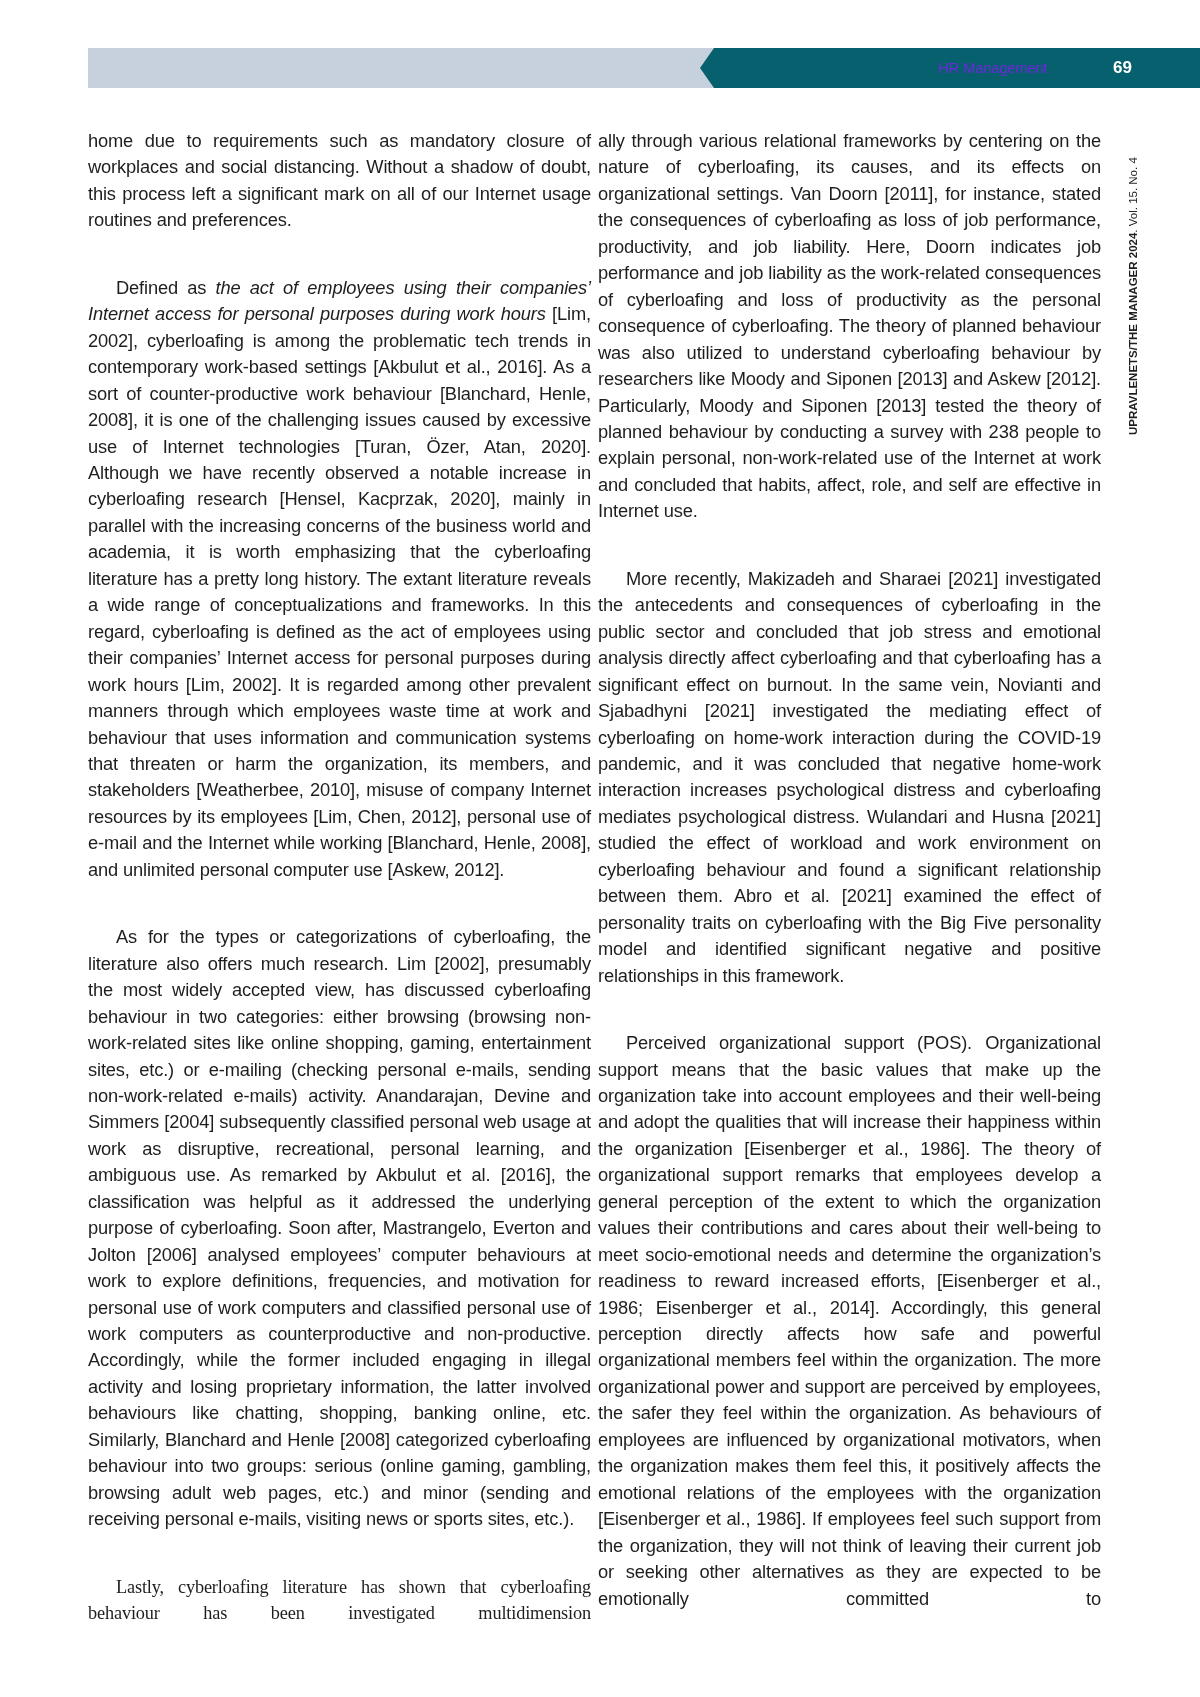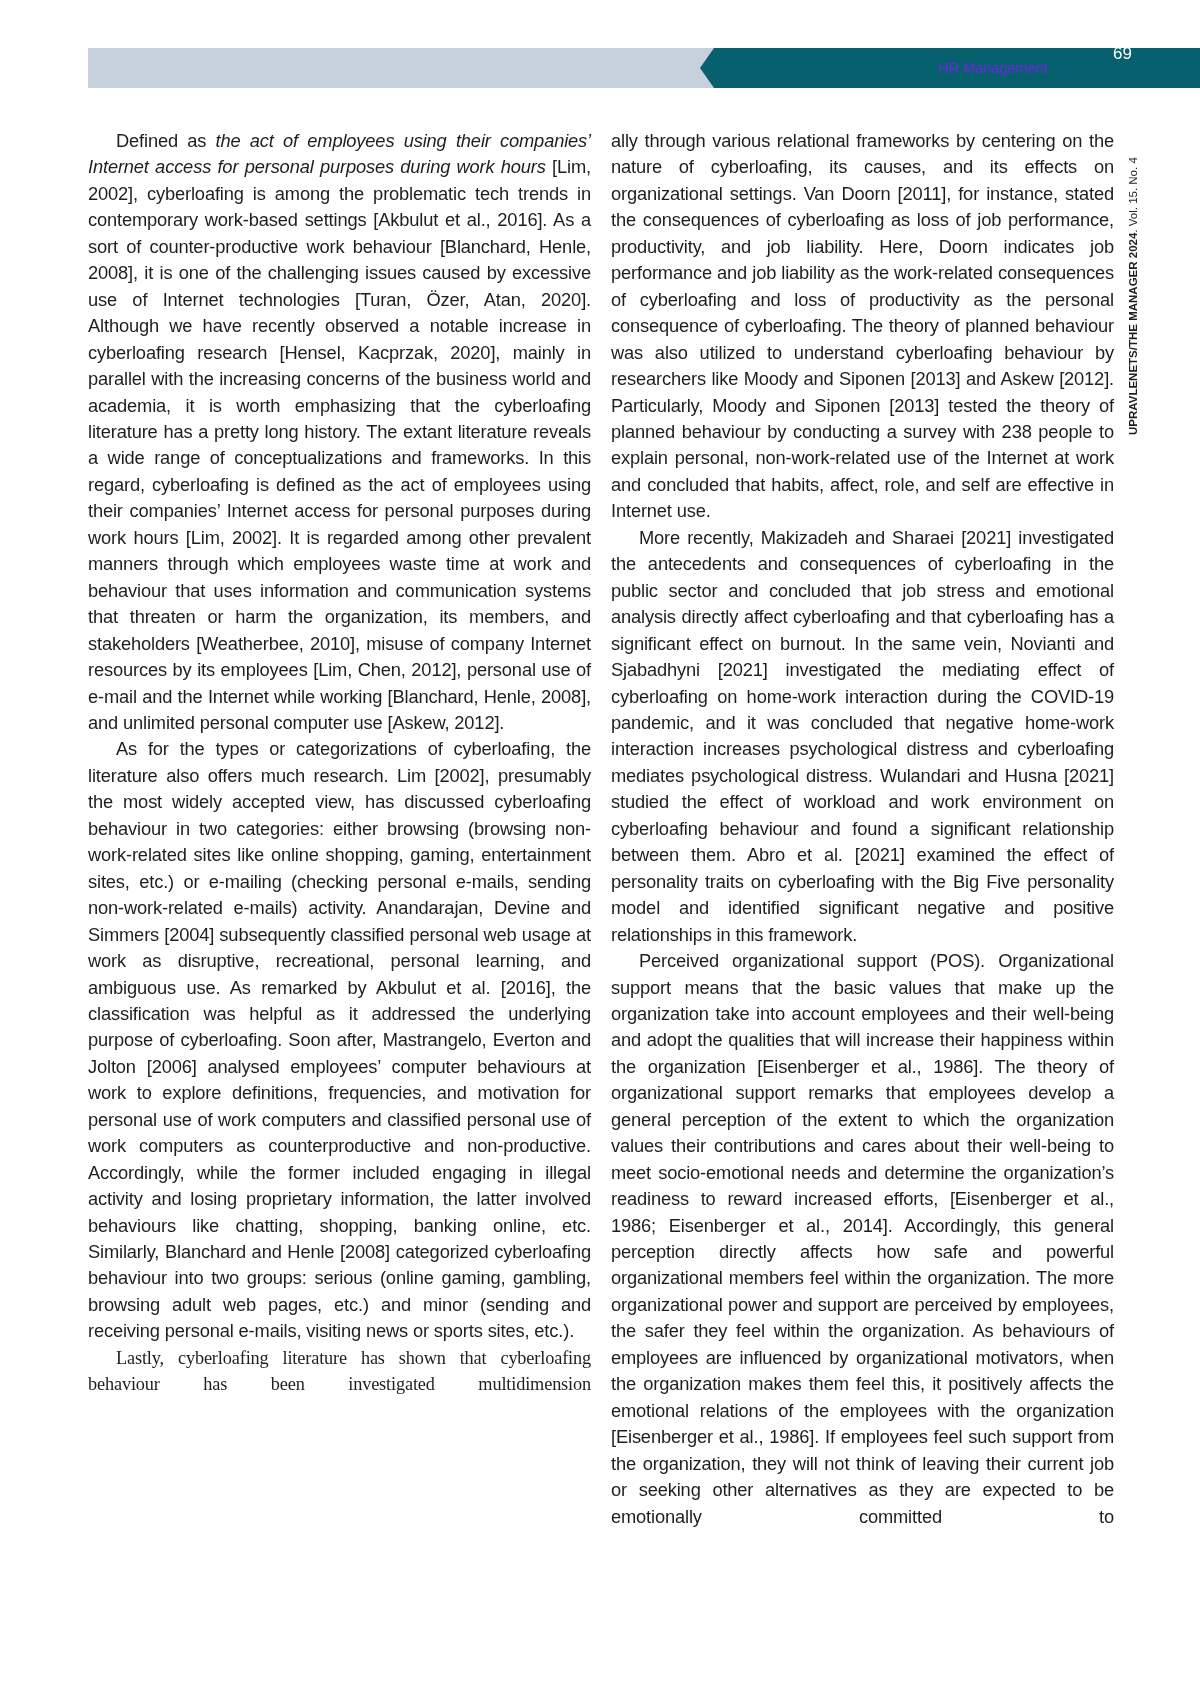--- a/index.html
+++ b/index.html
@@ -12,52 +12,53 @@
   }
   .banner-teal {
     position:absolute; left:700px; top:48px; width:500px; height:40px; background:#07606e;
     clip-path: polygon(14px 0, 100% 0, 100% 100%, 14px 100%, 0 50%);
   }
   .banner-section {
     position:absolute; left:938px; top:48px; height:51px; line-height:40px;
     color:#6d28d9; font-size:15px; letter-spacing:-0.3px;
   }
   .banner-page {
-    position:absolute; left:1113px; top:34px; height:56px; line-height:40px;
-    color:#ffffff; font-size:17px; font-weight:normal;
+    position:absolute; left:1113px; top:48px; height:56px; line-height:40px;
+    color:#ffffff; font-size:17px; font-weight:bold;
   }
   .sidebar {
     position:absolute; left:1124px; top:435px; width:340px; height:18px;
     transform-origin:0 0; transform:rotate(-90deg);
     font-size:11.5px; color:#1e1e1e; white-space:nowrap; line-height:18px;
   }
   .sidebar b { font-weight:bold; }
   .col {
     position:absolute; top:128px; width:503px;
     font-size:18.3px; line-height:26.45px; text-align:justify; hyphens:manual;
     letter-spacing:-0.15px;
   }
   .col.left { left:88px; }
-  .col.right { left:611px; width:503px; }
+  .col.right { left:598px; width:503px; }
   .col p { margin:0; text-indent:0; }
-  .col p.indent { text-indent:28px; }
+  .col p.indent { text-indent:28px;margin-top:41px; }
   .col em { font-style:italic; }
   .col strong { font-weight:normal; }
 </style>
 </head>
 <body>
 
 <div class="banner-gray"></div>
 <div class="banner-teal"></div>
 <span class="banner-section">HR Management</span>
 <span class="banner-page">69</span>
 
 <div class="sidebar"><b>UPRAVLENETS/THE MANAGER 2024</b><span>. Vol. 15. No. 4</span></div>
 
 <div class="col left">
+  <p>home due to requirements such as mandatory closure of workplaces and social distancing. Without a shadow of doubt, this process left a significant mark on all of our In­ternet usage routines and preferences.</p>
   <p class="indent"><span>Defined as </span><em>the act of employees using their companies’ Internet access for personal purposes during work hours</em><span> [Lim, 2002], cyberloafing is among the problematic tech trends in contemporary work-based settings [Akbulut et al., 2016]. As a sort of counter-productive work behaviour [Blanchard, Henle, 2008], it is one of the challenging is­sues caused by excessive use of Internet technologies [Turan, Özer, Atan, 2020]. Although we have recently ob­served a notable increase in cyberloafing research [Hen­sel, Kacprzak, 2020], mainly in parallel with the increasing concerns of the business world and academia, it is worth emphasizing that the cyberloafing literature has a pretty long history. The extant literature reveals a wide range of conceptualizations and frameworks. In this regard, cyber­loafing is defined as the act of employees using their com­panies’ Internet access for personal purposes during work hours [Lim, 2002]. It is regarded among other prevalent manners through which employees waste time at work and behaviour that uses information and communica­tion systems that threaten or harm the organization, its members, and stakeholders [Weatherbee, 2010], misuse of company Internet resources by its employees [Lim, Chen, 2012], personal use of e-mail and the Internet while working [Blanchard, Henle, 2008], and unlimited personal computer use [Askew, 2012].</span></p>
   <p class="indent">As for the types or categorizations of cyberloafing, the literature also offers much research. Lim [2002], presum­ably the most widely accepted view, has discussed cy­berloafing behaviour in two categories: either browsing (browsing non-work-related sites like online shopping, gaming, entertainment sites, etc.) or e-mailing (check­ing personal e-mails, sending non-work-related e-mails) activity. Anandarajan, Devine and Simmers [2004] sub­sequently classified personal web usage at work as dis­ruptive, recreational, personal learning, and ambiguous use. As remarked by Akbulut et al. [2016], the classifica­tion was helpful as it addressed the underlying purpose of cyberloafing. Soon after, Mastrangelo, Everton and Jolton [2006] analysed employees’ computer behaviours at work to explore definitions, frequencies, and motiva­tion for personal use of work computers and classified personal use of work computers as counterproductive and non-productive. Accordingly, while the former in­cluded engaging in illegal activity and losing proprietary information, the latter involved behaviours like chatting, shopping, banking online, etc. Similarly, Blanchard and Henle [2008] categorized cyberloafing behaviour into two groups: serious (online gaming, gambling, browsing adult web pages, etc.) and minor (sending and receiving personal e-mails, visiting news or sports sites, etc.).</p>
   <p class="indent" style="text-align-last:justify;font-family:Liberation Serif, serif;">Lastly, cyberloafing literature has shown that cyber­loafing behaviour has been investigated multidimension­</p>
 </div>
 
 <div class="col right">
   <p>ally through various relational frameworks by centering on the nature of cyberloafing, its causes, and its effects on organizational settings. Van Doorn [2011], for in­stance, stated the consequences of cyberloafing as loss of job performance, productivity, and job liability. Here, Doorn indicates job performance and job liability as the work-related consequences of cyberloafing and loss of productivity as the personal consequence of cyberloaf­ing. The theory of planned behaviour was also utilized to understand cyberloafing behaviour by researchers like Moody and Siponen [2013] and Askew [2012]. Particularly, Moody and Siponen [2013] tested the theory of planned behaviour by conducting a survey with 238 people to explain personal, non-work-related use of the Internet at work and concluded that habits, affect, role, and self are effective in Internet use.</p>
   <p class="indent">More recently, Makizadeh and Sharaei [2021] investi­gated the antecedents and consequences of cyberloaf­ing in the public sector and concluded that job stress and emotional analysis directly affect cyberloafing and that cyberloafing has a significant effect on burnout. In the same vein, Novianti and Sjabadhyni [2021] investi­gated the mediating effect of cyberloafing on home-work interaction during the COVID-19 pandemic, and it was concluded that negative home-work interaction increases psychological distress and cyberloafing medi­ates psychological distress. Wulandari and Husna [2021] studied the effect of workload and work environment on cyberloafing behaviour and found a significant relation­ship between them. Abro et al. [2021] examined the ef­fect of personality traits on cyberloafing with the Big Five personality model and identified significant negative and positive relationships in this framework.</p>
   <p class="indent" style="text-align-last:justify;"><strong>Perceived organizational support (POS).</strong><span> Organi­zational support means that the basic values that make up the organization take into account employees and their well-being and adopt the qualities that will increase their happiness within the organization [Eisenberger et al., 1986]. The theory of organizational support remarks that employees develop a general perception of the ex­tent to which the organization values their contributions and cares about their well-being to meet socio-emotional needs and determine the organization’s readiness to re­ward increased efforts, [Eisenberger et al., 1986; Eisen­berger et al., 2014]. Accordingly, this general perception directly affects how safe and powerful organizational members feel within the organization. The more organi­zational power and support are perceived by employees, the safer they feel within the organization. As behaviours of employees are influenced by organizational motivators, when the organization makes them feel this, it positively affects the emotional relations of the employees with the organization [Eisenberger et al., 1986]. If employees feel such support from the organization, they will not think of leaving their current job or seeking other alternatives as they are expected to be emotionally committed to</span></p>
 </div>

